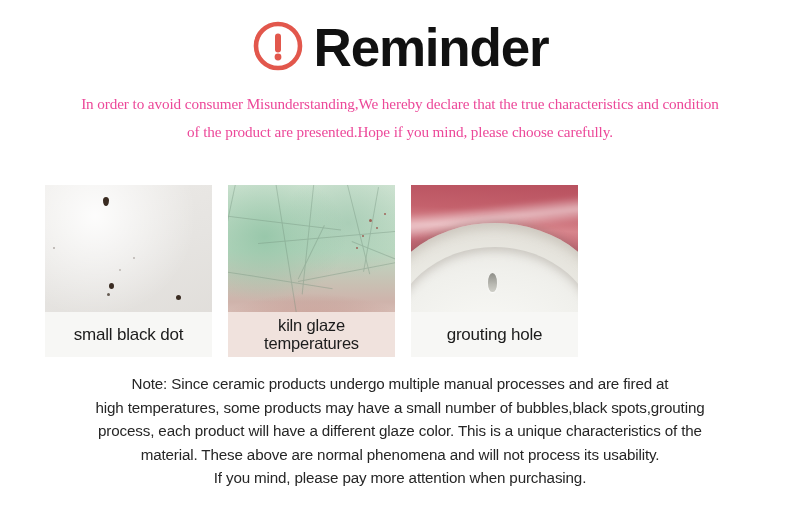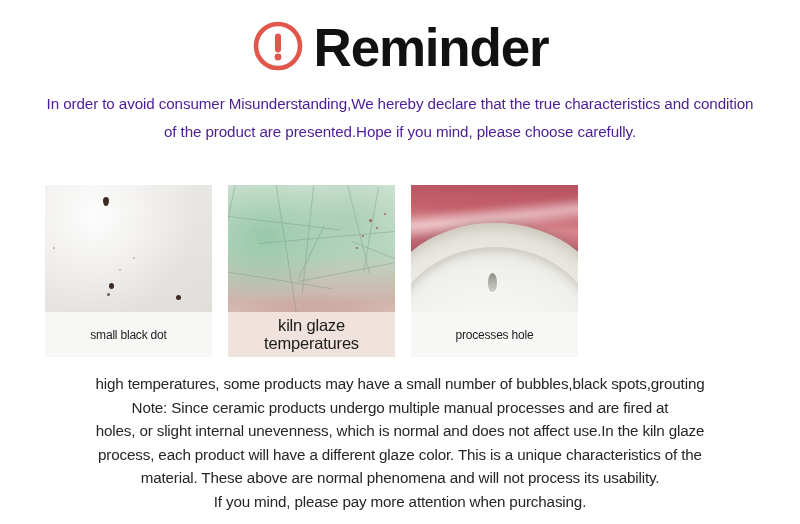--- a/index.html
+++ b/index.html
@@ -50,22 +50,23 @@
     transform: translateY(1px);
   }
 
   
   .subtitle {
     margin: 24px auto 0 auto;
     width: 752px;
     text-align: center;
     font-size: 15.2px;
     line-height: 28px;
-    color: #4c1d95;
+    color: #ec4899;
     letter-spacing: -0.1px;
+    font-family: Liberation Serif, serif;
   }
 
   
   .cards {
     position: absolute;
     top: 185px;
     left: 45px;
     width: 714px;
     height: 172px;
     display: flex;
@@ -86,21 +87,21 @@
   .card-caption {
     position: absolute;
     left: 0;
     right: 0;
     bottom: 0;
     height: 45px;
     display: flex;
     align-items: center;
     justify-content: center;
     text-align: center;
-    font-size: 12px;
+    font-size: 17px;
     line-height: 18px;
     color: #1c1c1c;
     letter-spacing: -0.2px;
     padding: 0 4px;
     box-sizing: border-box;
   }
   .card-caption.two-line { font-size: 16.5px; line-height: 17.5px; margin-top: 13px; }
 
   
   .photo-dot {
@@ -279,28 +280,27 @@
       </div>
     </div>
 
     <div class="card">
       <div class="card-photo photo-hole">
         <div class="rim-highlight"></div>
         <div class="foot-ring"></div>
         <div class="foot-ring-inner"></div>
         <div class="hole"></div>
       </div>
-      <div class="card-caption" style="background:#f7f7f5;">processes hole</div>
+      <div class="card-caption" style="background:#f7f7f5;">grouting hole</div>
     </div>
 
 
   </div>
 
   <div class="note">
+    <div>Note: Since ceramic products undergo multiple manual processes and are fired at</div>
     <div>high temperatures, some products may have a small number of bubbles,black spots,grouting</div>
-    <div>Note: Since ceramic products undergo multiple manual processes and are fired at</div>
-    <div>holes, or slight internal unevenness, which is normal and does not affect use.In the kiln glaze</div>
     <div>process, each product will have a different glaze color. This is a unique characteristics of the</div>
     <div>material. These above are normal phenomena and will not process its usability.</div>
     <div>If you mind, please pay more attention when purchasing.</div>
   </div>
 
 </div>
 
 </body></html>

